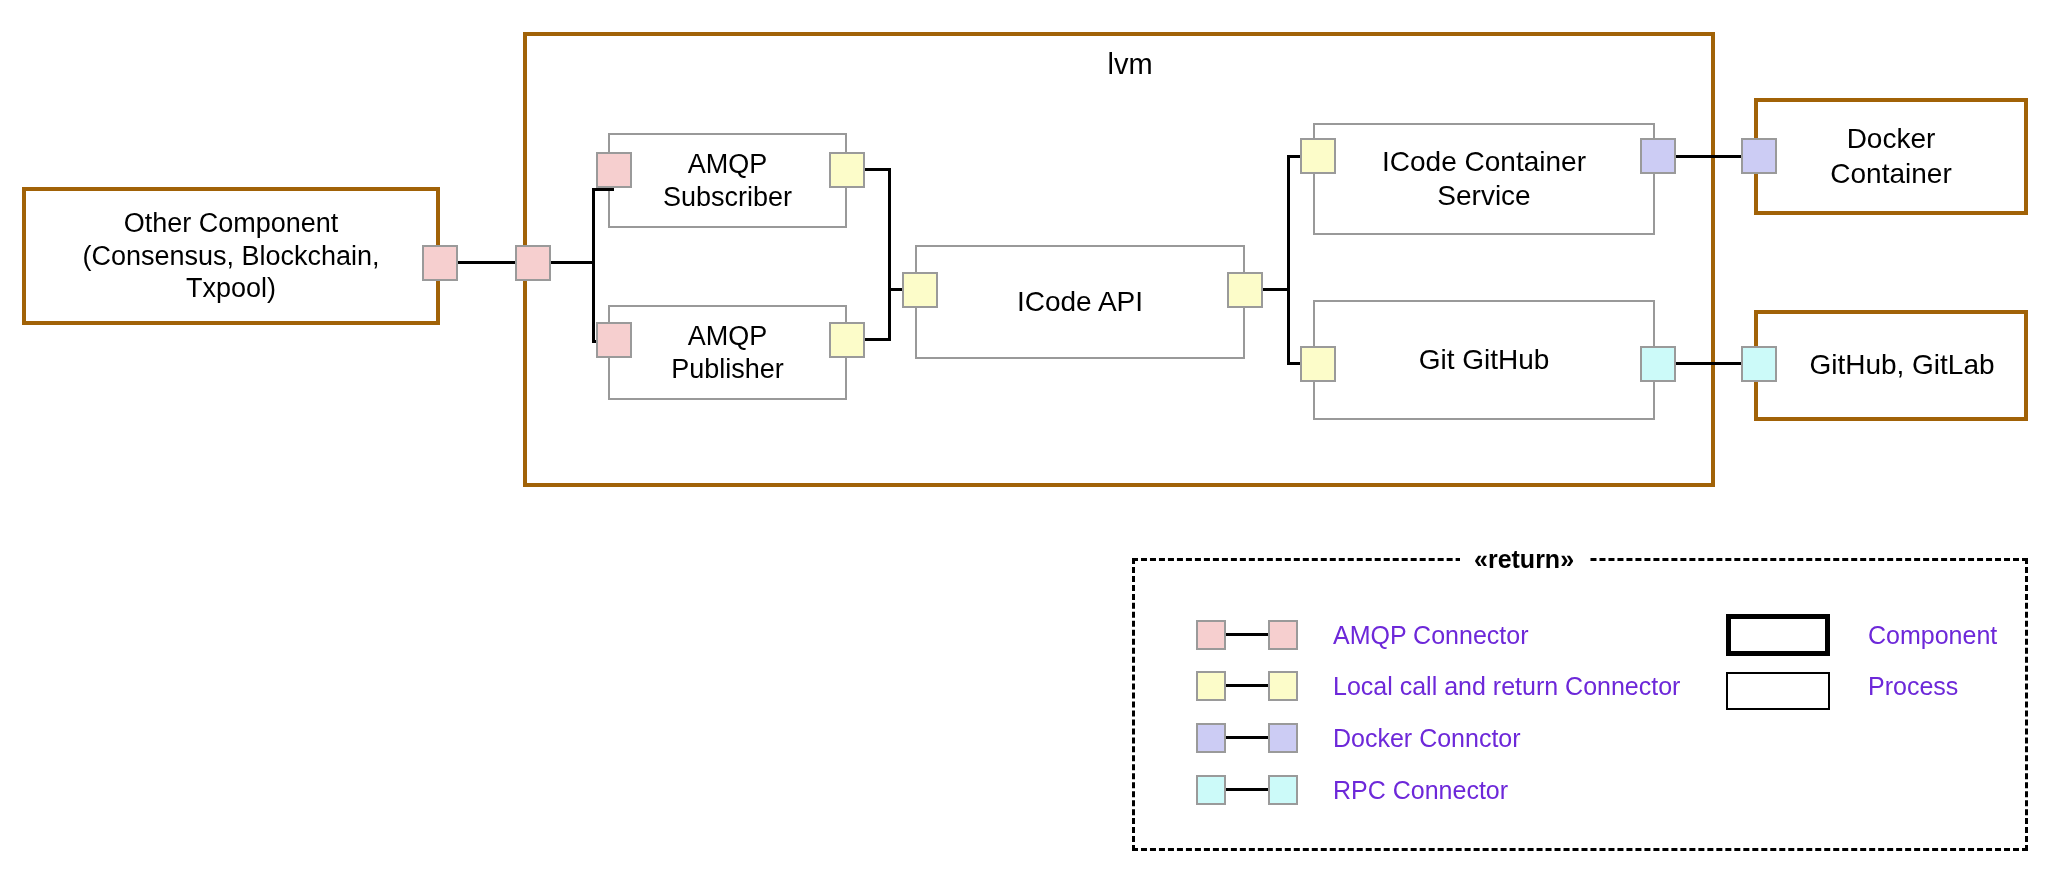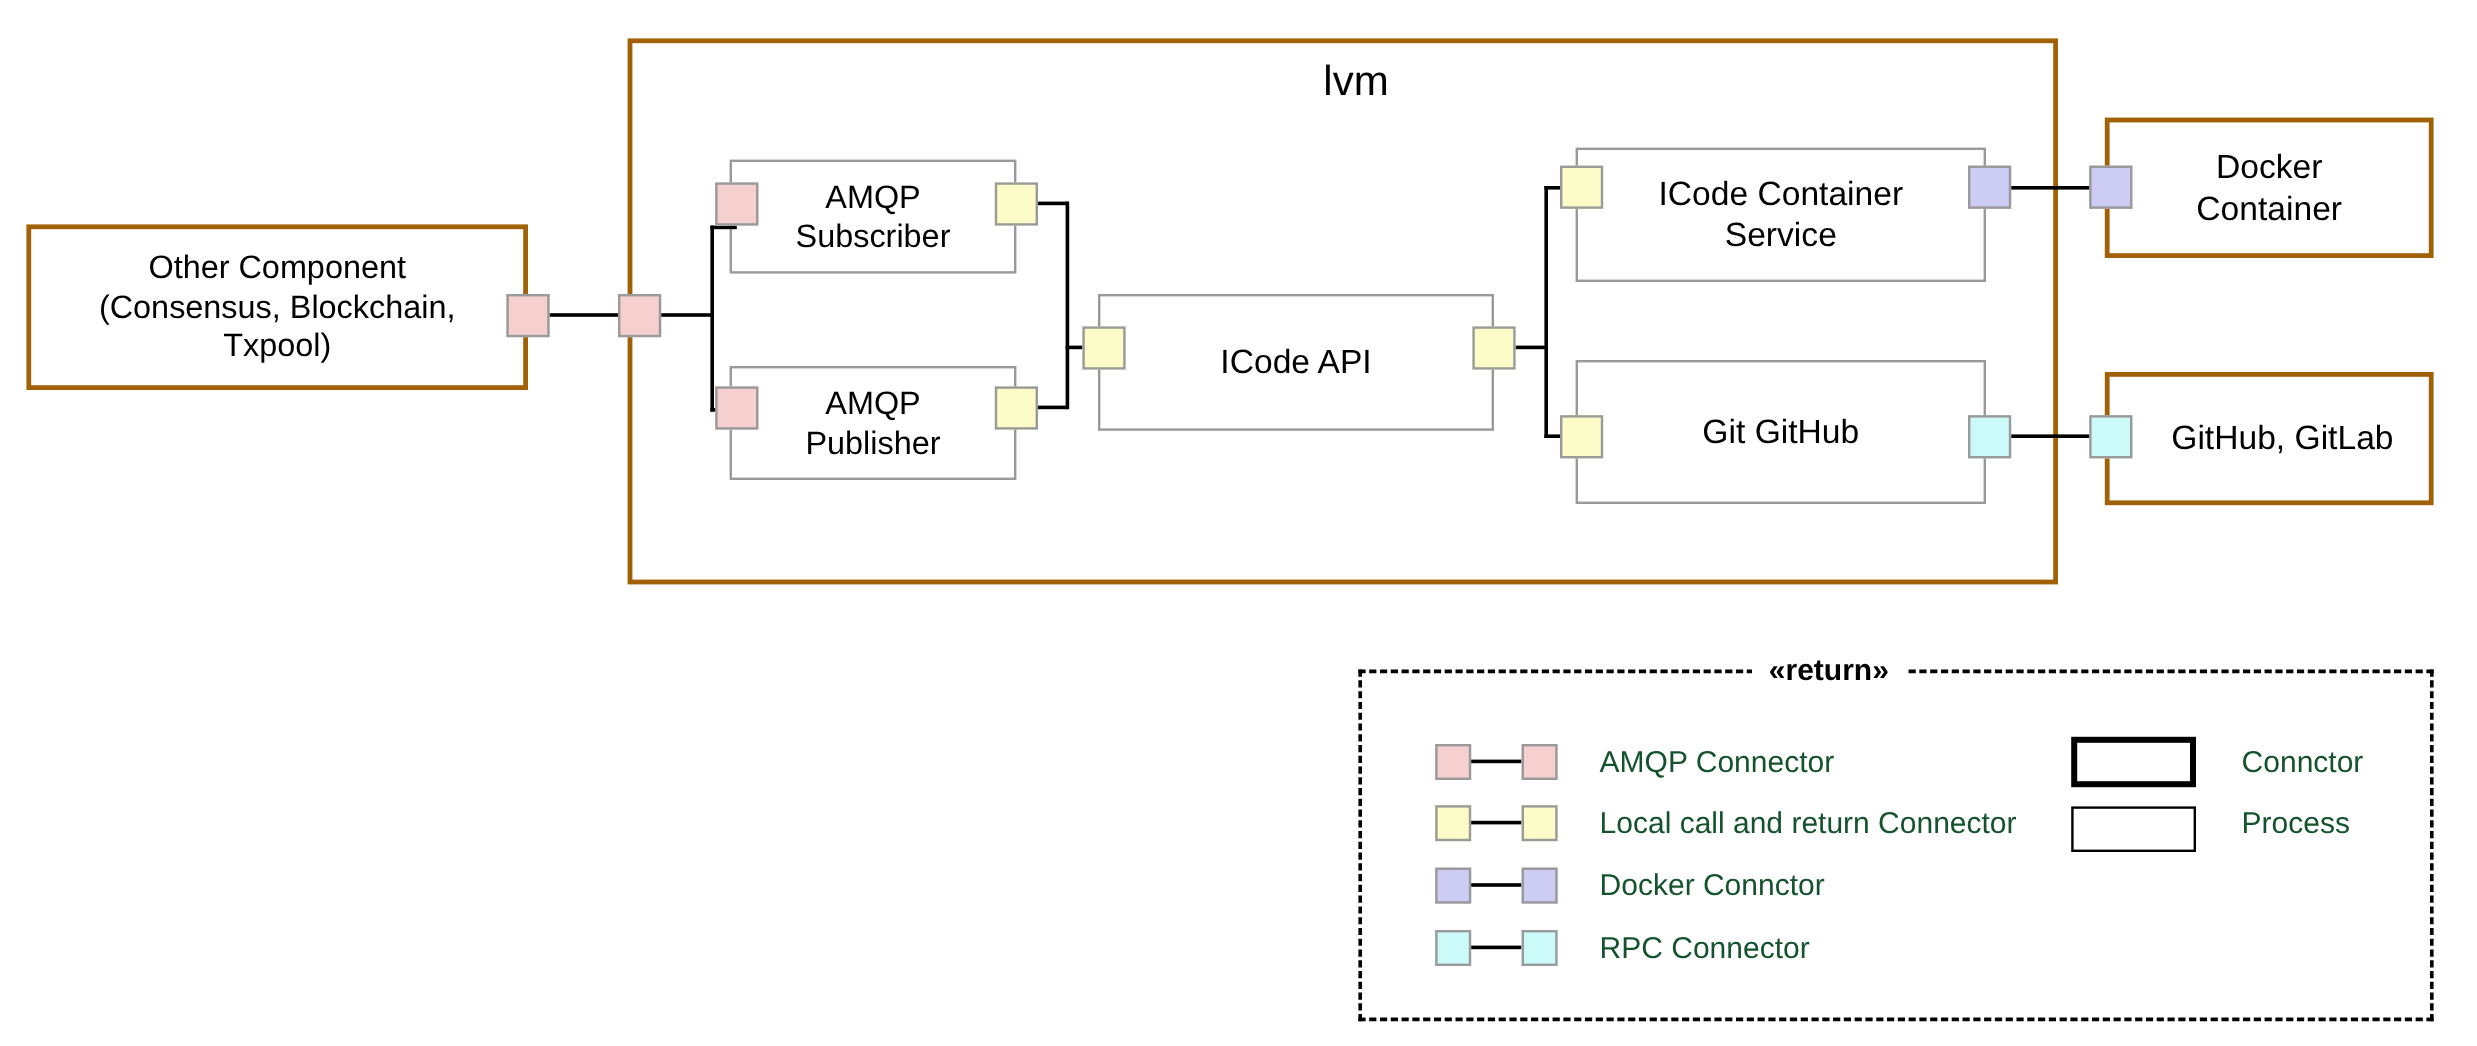--- a/index.html
+++ b/index.html
@@ -96,38 +96,38 @@
     border: 2px solid #9a9a9a;
   }
   .lg-line {
     position: absolute;
     height: 3px;
     background: #000000;
   }
   .lg-text {
     position: absolute;
     font-size: 25px;
-    color: #14532d;
+    color: #6d28d9;
     white-space: nowrap;
   }
   .lg-shape {
     position: absolute;
     box-sizing: border-box;
     background: #ffffff;
   }
   .lg-shape.comp  { border: 5px solid #000000; }
   .lg-shape.proc  { border: 2px solid #000000; }
 </style>
 </head>
 <body>
 
 <div id="canvas">
 
   <div class="box component" style="left:523px; top:32px; width:1192px; height:455px;"></div>
-  <div class="lbl" style="left:1090px; top:48px; width:80px; text-align:center; font-size:35px;">lvm</div>
+  <div class="lbl" style="left:1090px; top:48px; width:80px; text-align:center; font-size:29px;">lvm</div>
 
   <div class="box component" style="left:22px; top:187px; width:418px; height:138px; font-size:27px; white-space:pre;">
     <span>Other Component
 (Consensus, Blockchain,
 Txpool)</span>
   </div>
 
   <div class="wire h" style="left:452px; top:261px; width:68px;"></div>
 
   <div class="wire h" style="left:546px; top:261px; width:48px;"></div>
@@ -215,18 +215,18 @@
   <div class="lg-line" style="left:1226px; top:736px; width:42px;"></div>
   <div class="lg-sw" style="left:1268px; top:723px; background:#ccccf4;"></div>
   <div class="lg-text" style="left:1333px; top:724px;">Docker Connctor</div>
 
   <div class="lg-sw" style="left:1196px; top:775px; background:#ccfaf9;"></div>
   <div class="lg-line" style="left:1226px; top:788px; width:42px;"></div>
   <div class="lg-sw" style="left:1268px; top:775px; background:#ccfaf9;"></div>
   <div class="lg-text" style="left:1333px; top:776px;">RPC Connector</div>
 
   <div class="lg-shape comp" style="left:1726px; top:614px; width:104px; height:42px;"></div>
-  <div class="lg-text" style="left:1868px; top:621px;">Connctor</div>
+  <div class="lg-text" style="left:1868px; top:621px;">Component</div>
 
   <div class="lg-shape proc" style="left:1726px; top:672px; width:104px; height:38px;"></div>
   <div class="lg-text" style="left:1868px; top:672px;">Process</div>
 
 </div>
 
 </body></html>

